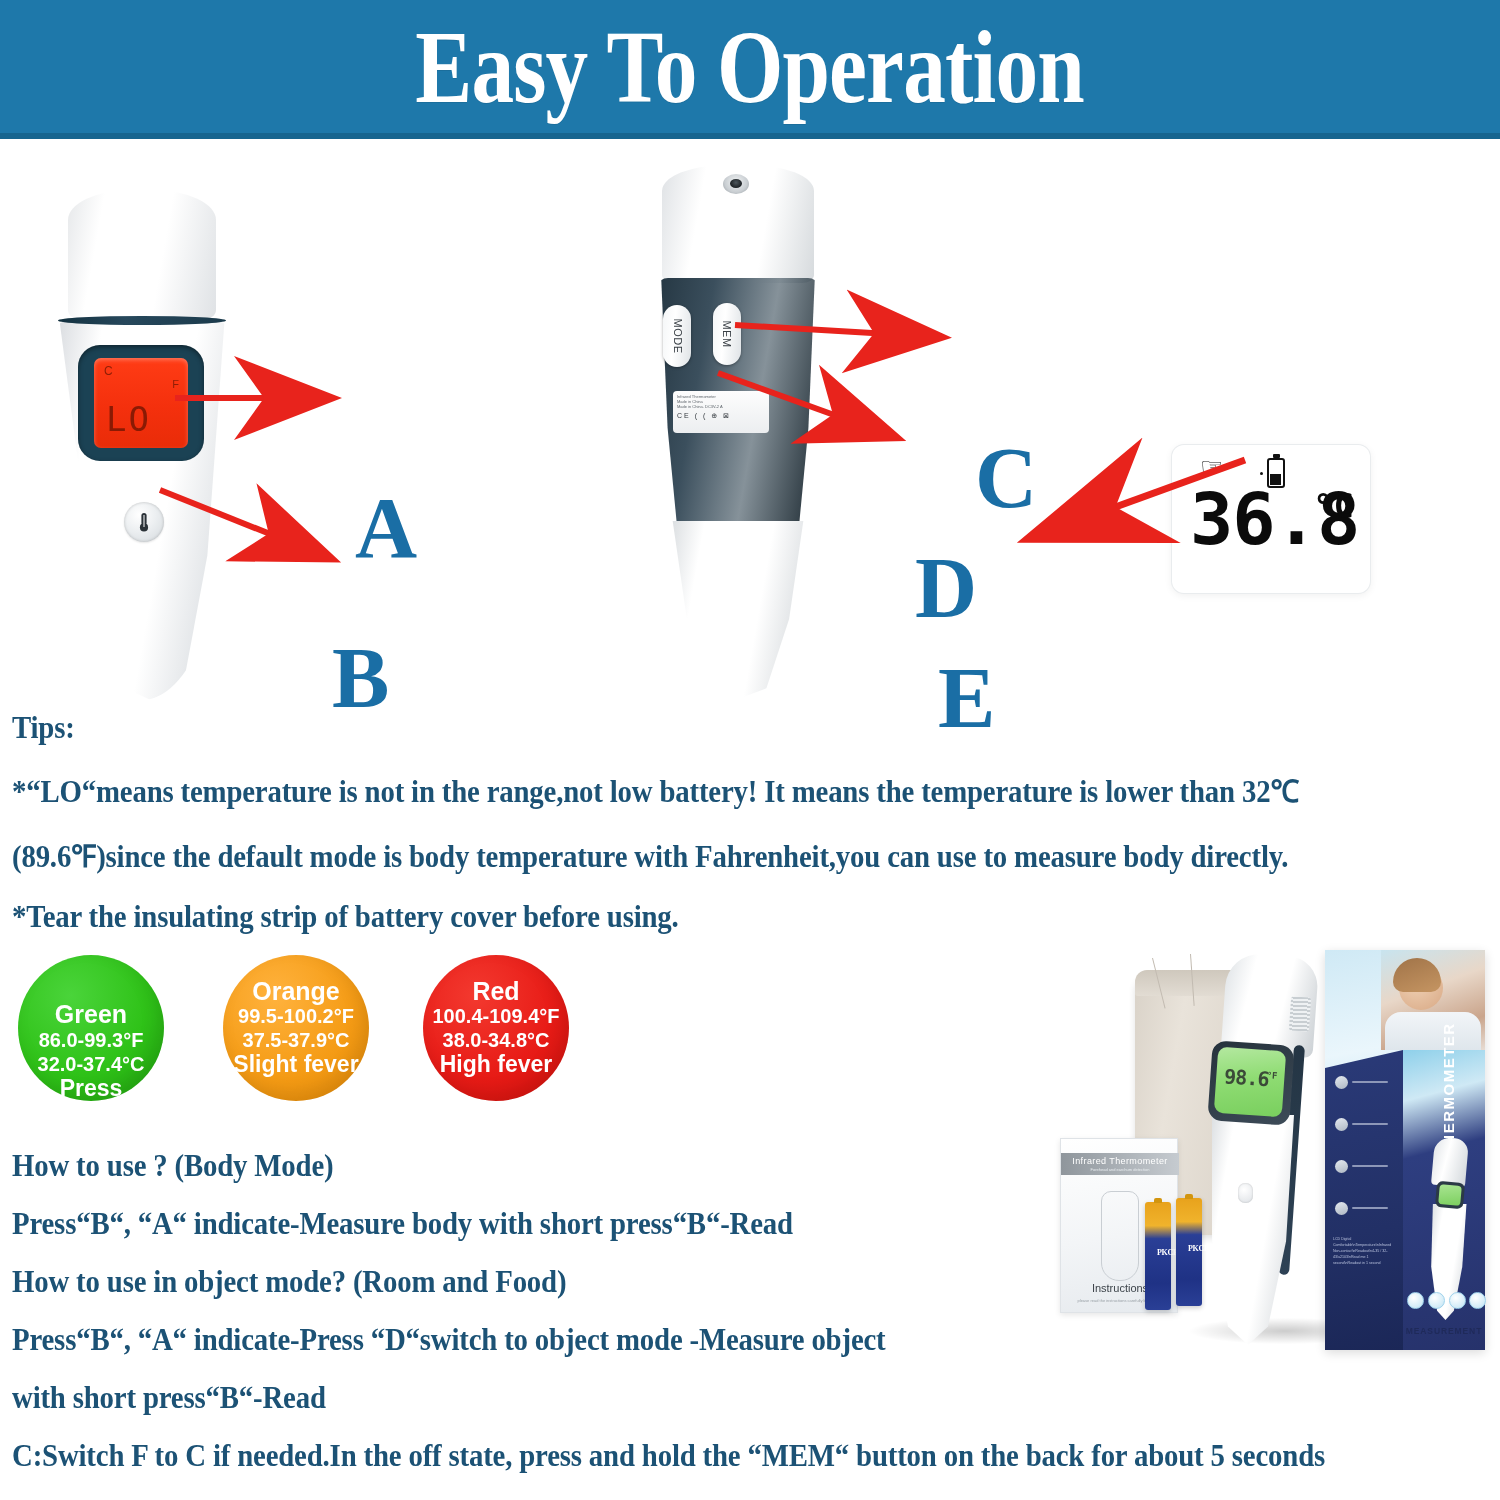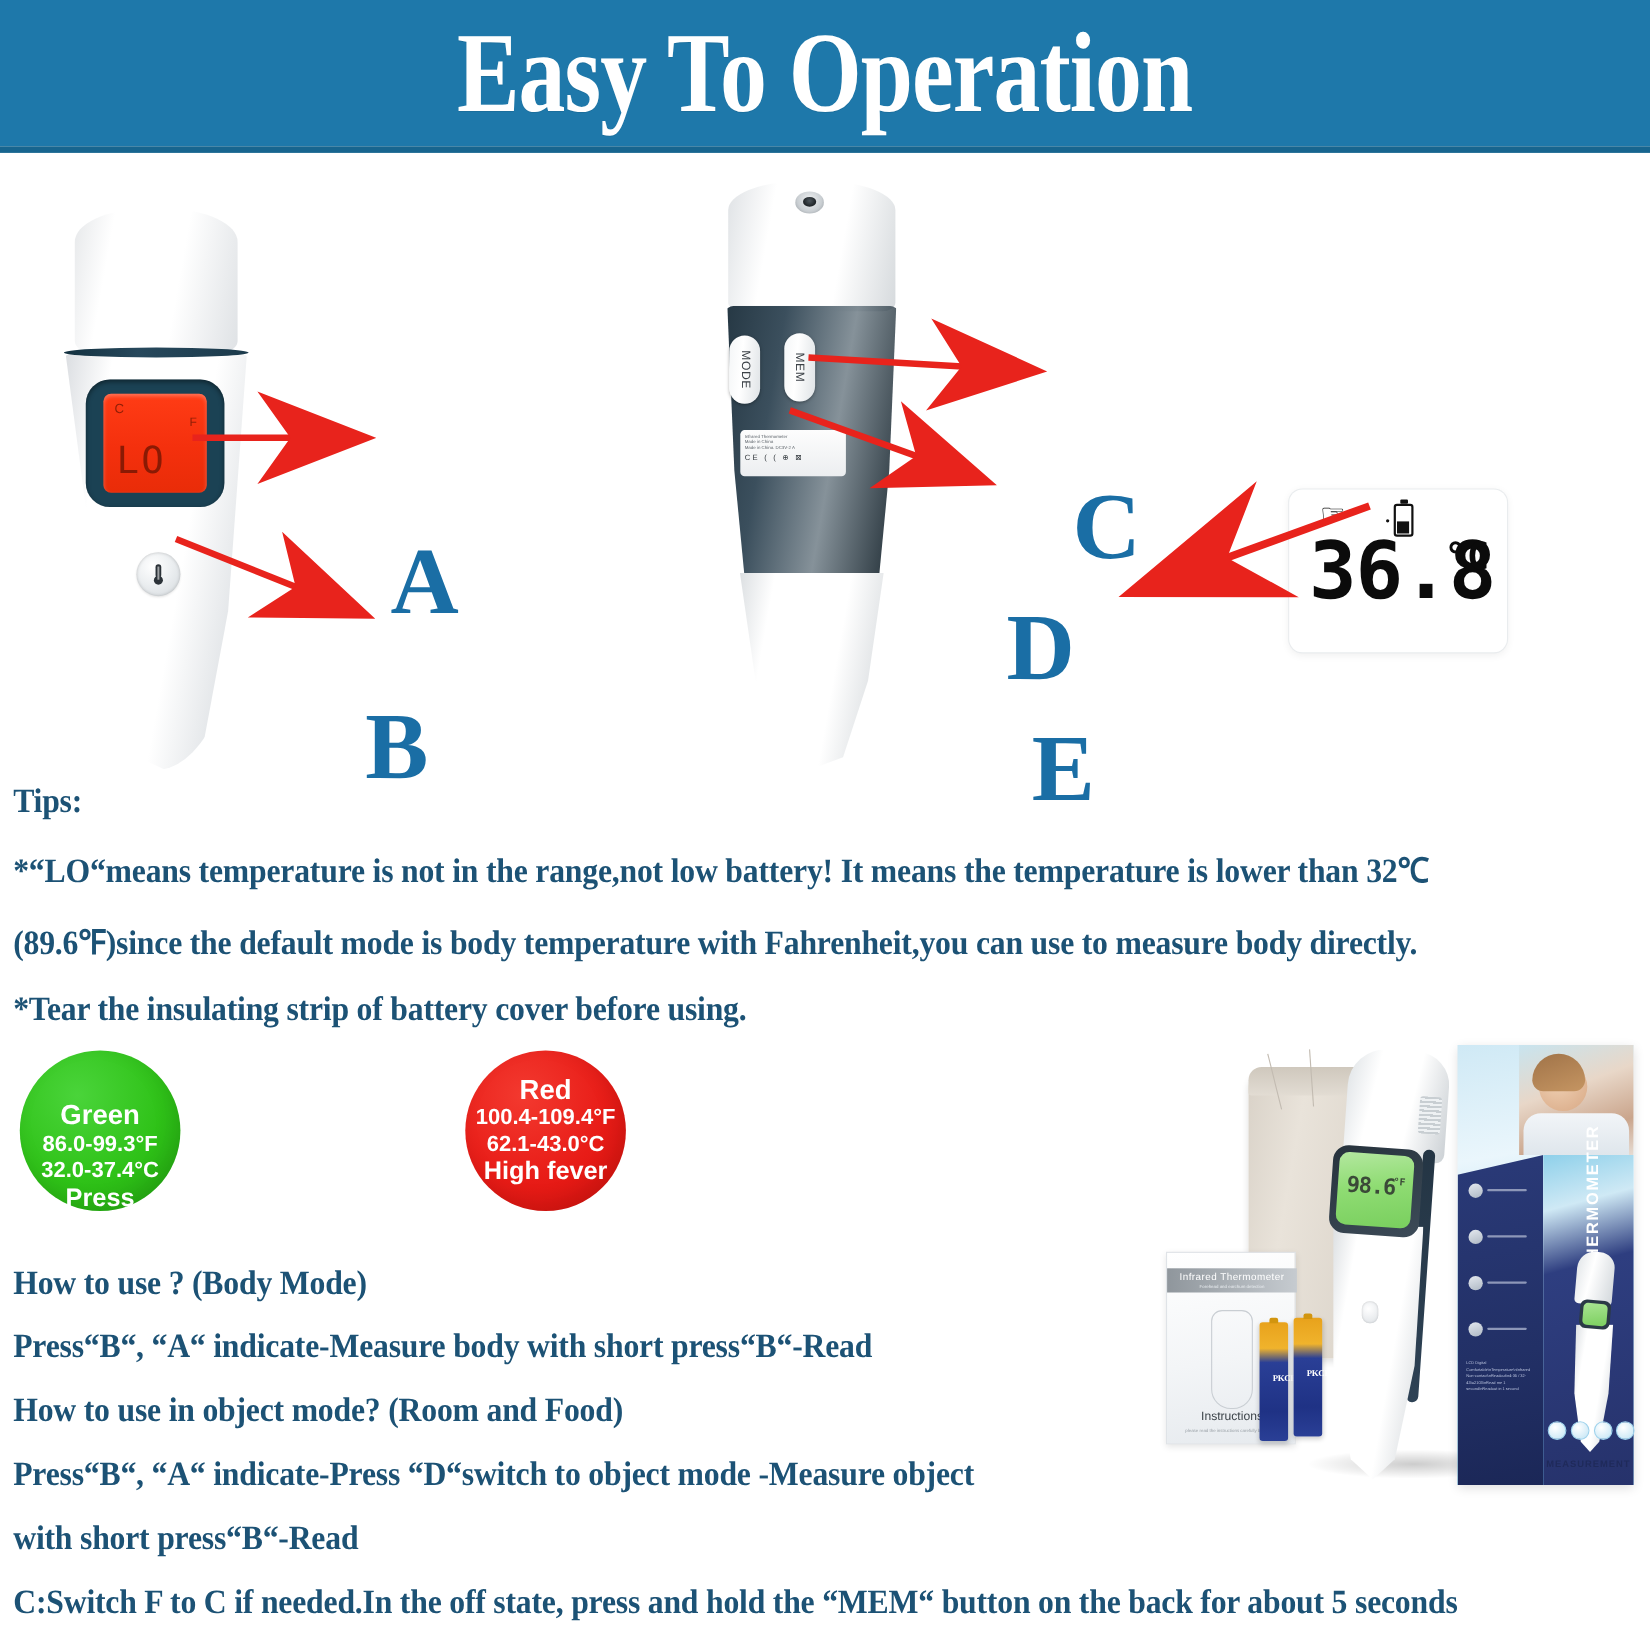--- a/index.html
+++ b/index.html
@@ -497,24 +497,30 @@
   <div class="tips-line">*Tear the insulating strip of battery cover before using.</div>
 </div>
 
 <div class="circles">
   <div class="circle c-green">
     <div class="c-name">Green</div>
     <div class="c-rng">86.0-99.3°F</div>
     <div class="c-rng">32.0-37.4°C</div>
     <div class="c-state">Press</div>
   </div>
+  <div class="circle c-orange">
+    <div class="c-name">Orange</div>
+    <div class="c-rng">99.5-100.2°F</div>
+    <div class="c-rng">37.5-37.9°C</div>
+    <div class="c-state">Slight fever</div>
+  </div>
   <div class="circle c-red">
     <div class="c-name">Red</div>
     <div class="c-rng">100.4-109.4°F</div>
-    <div class="c-rng">62.1-43.0°C</div>
+    <div class="c-rng">38.0-34.8°C</div>
     <div class="c-state">High fever</div>
   </div>
 </div>
 
 <div class="howto">
   <div class="howto-line">How to use ? (Body Mode)</div>
   <div class="howto-line">Press“B“, “A“ indicate-Measure body with short press“B“-Read</div>
   <div class="howto-line">How to use in object mode?  (Room and Food)</div>
   <div class="howto-line">Press“B“, “A“ indicate-Press “D“switch to object mode -Measure object</div>
   <div class="howto-line">with short press“B“-Read</div>

